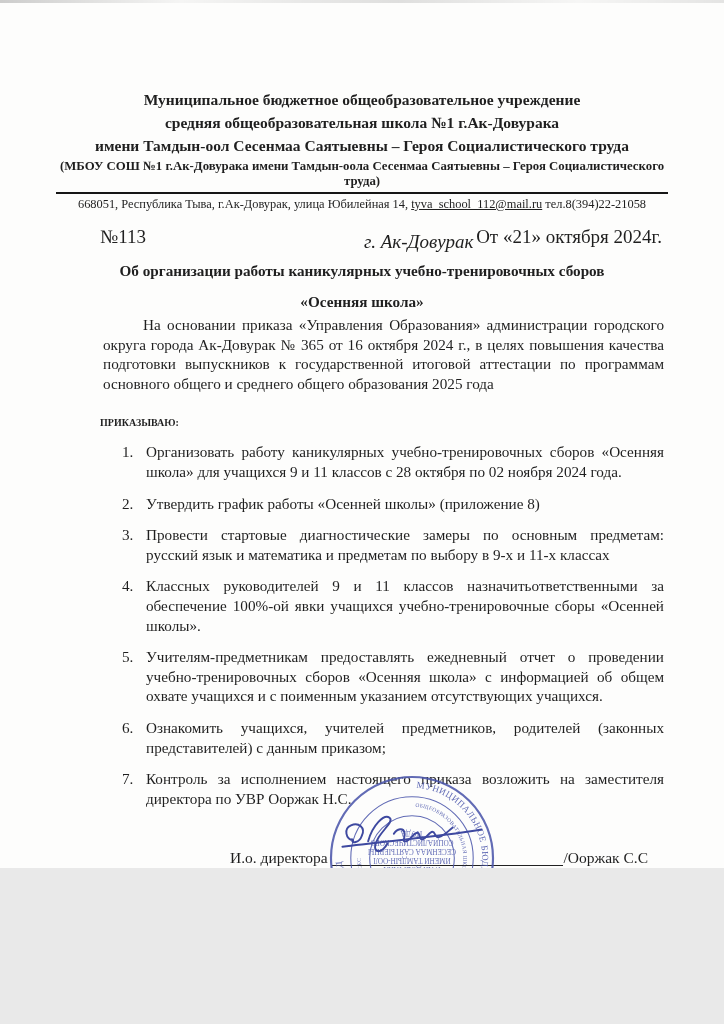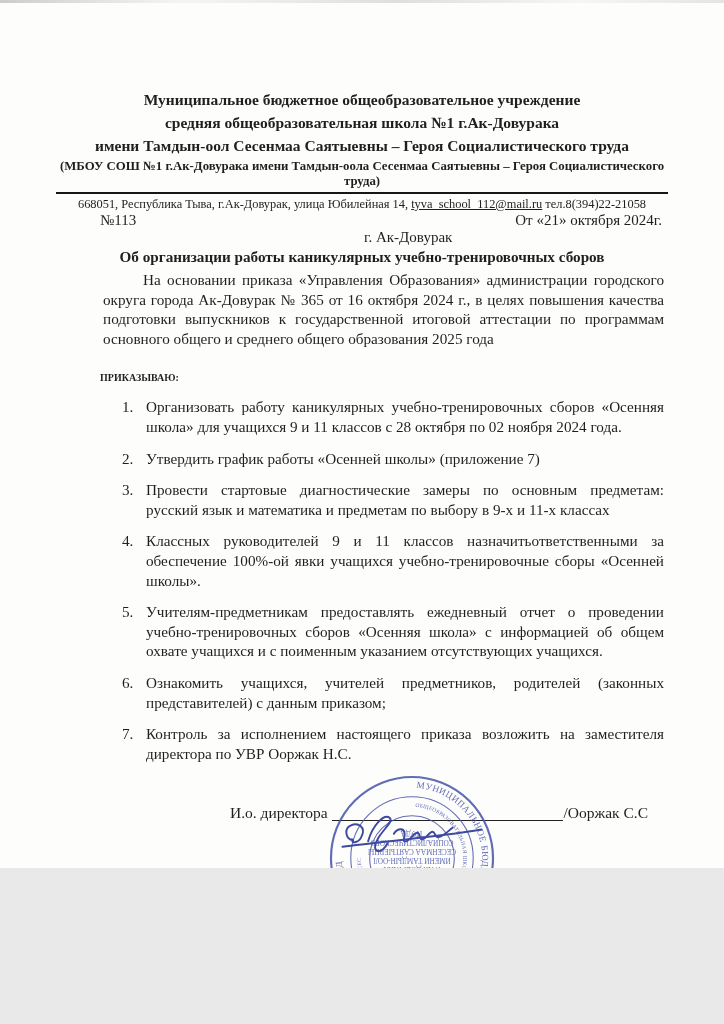--- a/index.html
+++ b/index.html
@@ -21,23 +21,23 @@
     opacity:.55;
   }
   
   .header{margin:88px 40px 0;text-align:center;font-weight:bold;font-size:15.5px;line-height:23px;}
   .header-abbrev{margin:2px 48px 0;text-align:center;font-weight:bold;font-size:12.8px;line-height:15px;}
   .header-rule{margin:3px 56px 0;border:0;border-top:2.2px solid #161616;height:0;}
   .address{margin:2px 48px 0;text-align:center;font-size:12.4px;line-height:16px;}
   .address .email{text-decoration:underline;}
   
   .doc-type{margin-top:38px;text-align:center;font-size:15.5px;letter-spacing:.5px;}
-  .meta-row{position:relative;height:21px;font-size:15px;text-align:center;}
+  .meta-row{position:relative;height:21px;margin-top:14px;font-size:19px;text-align:center;}
   .meta-number{position:absolute;left:100px;top:0;}
-  .meta-city{position:absolute;left:364px;top:17px;}
+  .meta-city{position:absolute;left:364px;top:5px;font-style:italic;}
   .meta-date{position:absolute;right:62px;top:0;}
   .subject1{margin-top:15px;text-align:center;font-weight:bold;font-size:15.2px;}
   .subject2{margin-top:13px;text-align:center;font-weight:bold;font-size:15.2px;}
   
   .preamble{
     margin:4px 60px 0 103px;
     font-size:15.2px;line-height:19.6px;
     text-align:justify;text-indent:40px;
   }
   .resolve{margin:24px 0 0 100px;font-weight:bold;font-size:10px;}
@@ -87,32 +87,33 @@
   <div class="address">
     <span>668051, Республика Тыва, г.Ак-Довурак, улица Юбилейная 14, </span><span class="email">tyva_school_112@mail.ru</span><span> тел.8(394)22-21058</span>
   </div>
 
   <div class="meta-row">
     <span class="meta-number">№113</span>
     <span class="meta-city">г. Ак-Довурак</span>
     <span class="meta-date">От «21» октября 2024г.</span>
   </div>
   <div class="subject1">Об организации работы каникулярных учебно-тренировочных сборов</div>
+  <div class="subject2">«Осенняя школа»</div>
 
   <div class="preamble">На основании приказа «Управления Образования» администрации городского округа города Ак-Довурак № 365 от 16 октября 2024 г., в целях повышения качества подготовки выпускников к государственной итоговой аттестации по программам основного общего и среднего общего образования 2025 года</div>
   <div class="resolve">ПРИКАЗЫВАЮ:</div>
 
   <div class="items">
     <div class="item">
       <span class="item-num">1.</span>
       <span class="item-text">Организовать работу каникулярных учебно-тренировочных сборов «Осенняя школа» для учащихся 9 и 11 классов с 28 октября по 02 ноября 2024 года.</span>
     </div>
     <div class="item">
       <span class="item-num">2.</span>
-      <span class="item-text">Утвердить график работы «Осенней школы» (приложение 7)</span>
+      <span class="item-text">Утвердить график работы «Осенней школы» (приложение 8)</span>
     </div>
     <div class="item">
       <span class="item-num">3.</span>
       <span class="item-text">Провести стартовые диагностические замеры по основным предметам: русский язык и математика и предметам по выбору в 9-х и 11-х классах</span>
     </div>
     <div class="item">
       <span class="item-num">4.</span>
       <span class="item-text">Классных руководителей 9 и 11 классов назначитьответственными за обеспечение 100%-ой явки учащихся учебно-тренировочные сборы «Осенней школы».</span>
     </div>
     <div class="item">

